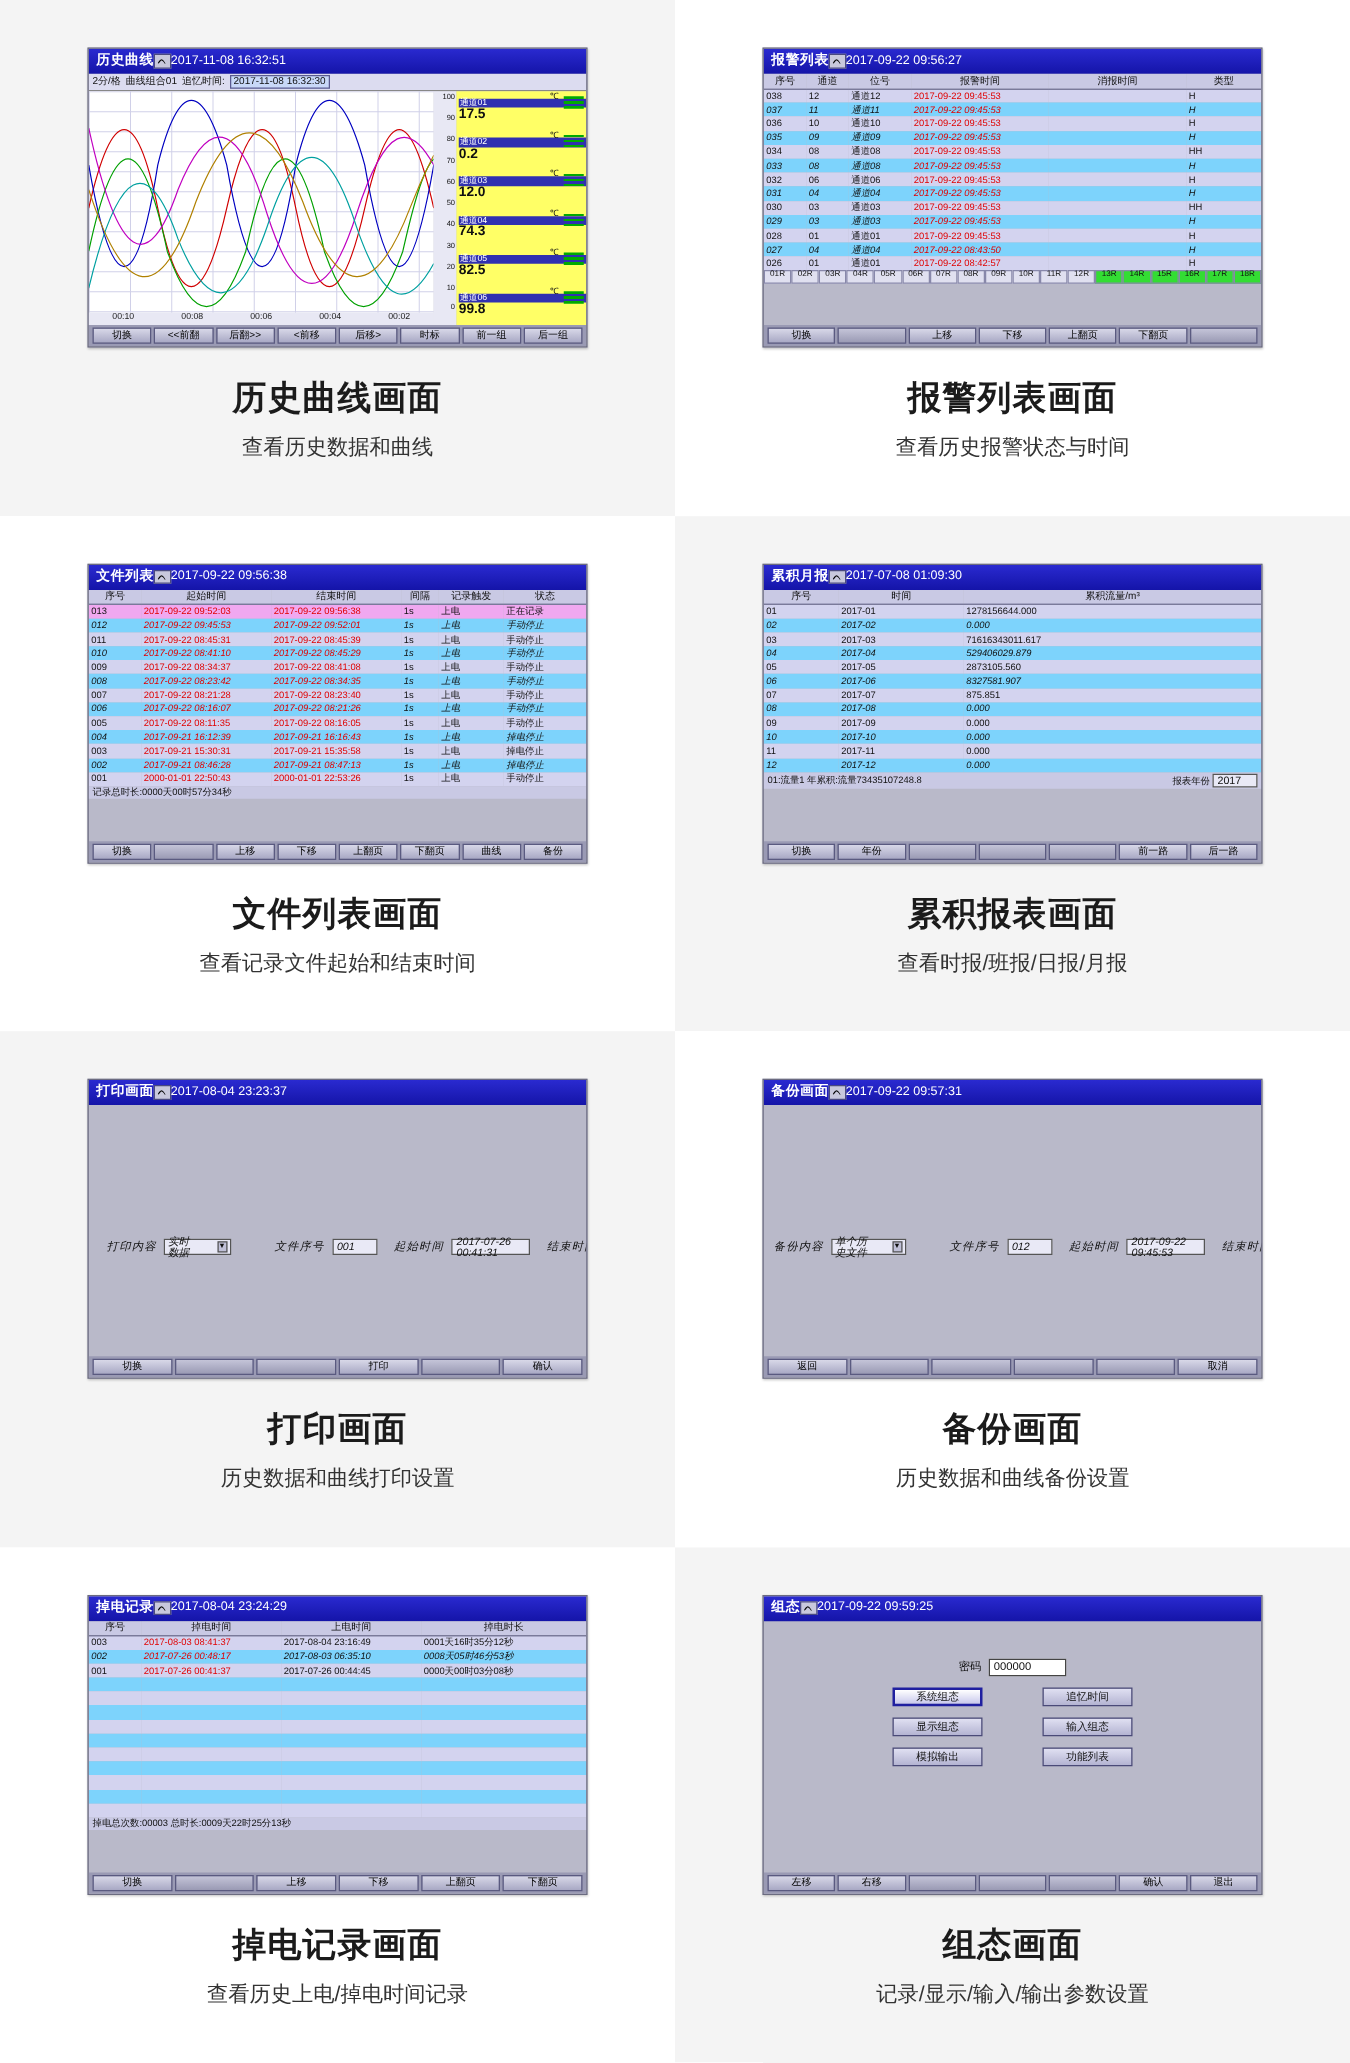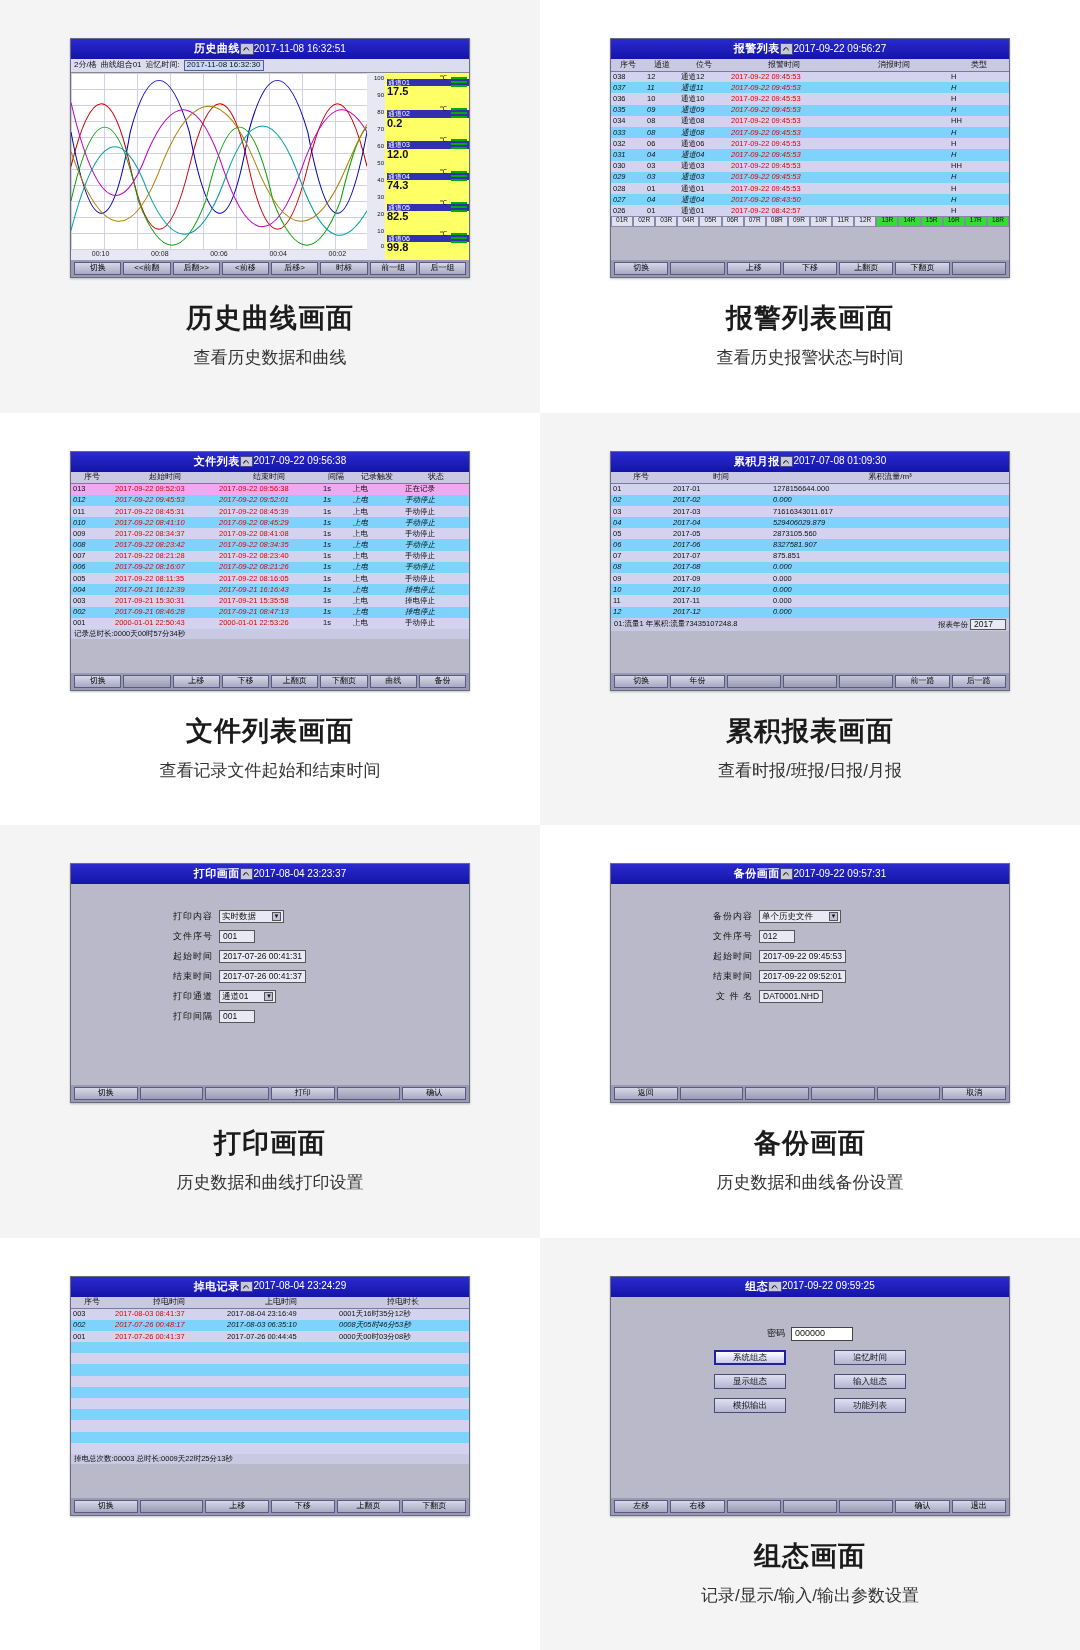--- a/index.html
+++ b/index.html
@@ -30,21 +30,21 @@
     overflow:hidden;
     font-size:8px;
     line-height:1.05;
     color:#101010;
     box-shadow:0 1px 2px rgba(0,0,0,.25);
   }
   .titlebar {
     height:20px; flex:0 0 20px;
     background:linear-gradient(#2a2ad0,#1414a8);
     color:#fff;
-    display:flex; align-items:center; justify-content:center;
+    display:flex; align-items:center; justify-content:flex-start;
     padding:0 6px;
     font-size:11px;
   }
   .titlebar .tl { font-weight:bold; letter-spacing:.5px; }
   .titlebar .tc { font-size:9px; background:#c8c8dc; color:#000; padding:0 2px; border:1px solid #4a4a80; }
   .titlebar .tr { font-size:10px; }
   .body { flex:1; position:relative; overflow:hidden; }
   .btnbar {
     height:17px; flex:0 0 17px;
     background:#9a9ab4;
@@ -68,21 +68,21 @@
   .hc-val { background:#c8d8f8; border:1px solid #5a5a90; padding:0 2px; }
   .hc-main { display:flex; height:calc(100% - 14px); }
   .hc-plot { flex:1; background:#ffffff; position:relative; }
   .hc-grid { position:absolute; inset:0; background-image:
       linear-gradient(to right, #d0d0e8 1px, transparent 1px),
       linear-gradient(to bottom, #d0d0e8 1px, transparent 1px);
     background-size: 33px 16px; }
   .hc-xaxis { position:absolute; bottom:0; left:0; right:0; height:10px; display:flex; justify-content:space-around; font-size:7px; color:#222; background:#e8e8f4; }
   .hc-scale { width:18px; background:#e8e8f4; position:relative; font-size:6px; }
   .hc-scale span { position:absolute; right:1px; }
-  .hc-right { width:84px; background:#ffff66; display:flex; flex-direction:column; }
+  .hc-right { width:104px; background:#ffff66; display:flex; flex-direction:column; }
   .hc-ch { flex:1; display:flex; flex-direction:column; justify-content:center; padding-left:2px; position:relative; }
   .hc-ch .nm { font-size:7px; color:#fff; background:#3030b0; display:inline-block; padding:0 1px; }
   .hc-ch .vl { font-size:11px; font-weight:bold; }
   .hc-ch .un { font-size:7px; position:absolute; right:22px; top:1px; }
   .hc-ch .bars { position:absolute; right:2px; top:4px; width:16px; height:10px;
      background:repeating-linear-gradient(to bottom,#0a0,#0a0 2px,transparent 2px,transparent 4px); }
 
   
   table.tb { width:100%; border-collapse:collapse; font-size:7.5px; }
   table.tb th { background:#c9c9e4; font-weight:normal; padding:0 1px; height:12px; border-bottom:1px solid #7a7a9a; font-size:8px; }
@@ -90,21 +90,21 @@
   .row-a { background:#d3d3ef; }
   .row-b { background:#7dd3fc;font-style:italic; }
   .red { color:#e00000; }
   .hl { background:#f0a8f0; }
   .alarmbar { height:11px; display:flex; }
   .alarmbar div { flex:1; font-size:6.5px; text-align:center; border:1px solid #8888aa; background:#e0e0f0; }
   .alarmbar div.on { background:#33dd33; }
   .footnote { font-size:7.5px; background:#c9c9e4; padding:1px 3px; display:flex; justify-content:space-between; align-items:center;text-align:center; }
 
   
-  .form { padding:26px 0 0 0; display:flex; flex-direction:column; gap:7px; align-items:center; font-size:9px; }
+  .form { padding:26px 0 0 0; display:flex; flex-direction:row; gap:7px; align-items:center; font-size:9px;font-style:italic; }
   .frow { display:flex; align-items:center; gap:6px; width:250px; }
   .flabel { width:68px; text-align:right; letter-spacing:1px; }
   .finput { background:#e9e9f6; border:1px solid #555; padding:0 3px; height:13px; display:flex; align-items:center; min-width:36px; font-size:8.5px; }
   .fselect { background:#e9e9f6; border:1px solid #555; height:13px; display:flex; align-items:center; padding:0 2px; font-size:8.5px; gap:16px; }
   .caret { width:9px; height:9px; background:#c0c0d8; border:1px solid #555; display:flex; align-items:center; justify-content:center; font-size:6px; }
 
   
   .cfg { padding-top:30px; display:flex; flex-direction:column; align-items:center; gap:9px; }
   .pwdrow { display:flex; align-items:center; gap:6px; font-size:9px; }
   .pwdbox { background:#ffffff; border:1px solid #444; width:62px; height:14px; display:flex; align-items:center; padding-left:3px; font-size:9px; }
@@ -838,20 +838,24 @@
       </div>
       <div class="btnbar">
         <div class="btn">切换</div>
         <div class="btn empty"></div>
         <div class="btn">上移</div>
         <div class="btn">下移</div>
         <div class="btn">上翻页</div>
         <div class="btn">下翻页</div>
       </div>
     </div>
+    <div class="caption">
+      <h3>掉电记录画面</h3>
+      <p>查看历史上电/掉电时间记录</p>
+    </div>
   </div>
 
   <div class="cell light">
     <div class="shot">
       <div class="titlebar">
         <span class="tl">组态</span>
         <span class="tc">ᨈ</span>
         <span class="tr">2017-09-22 09:59:25</span>
       </div>
       <div class="body cfg">

